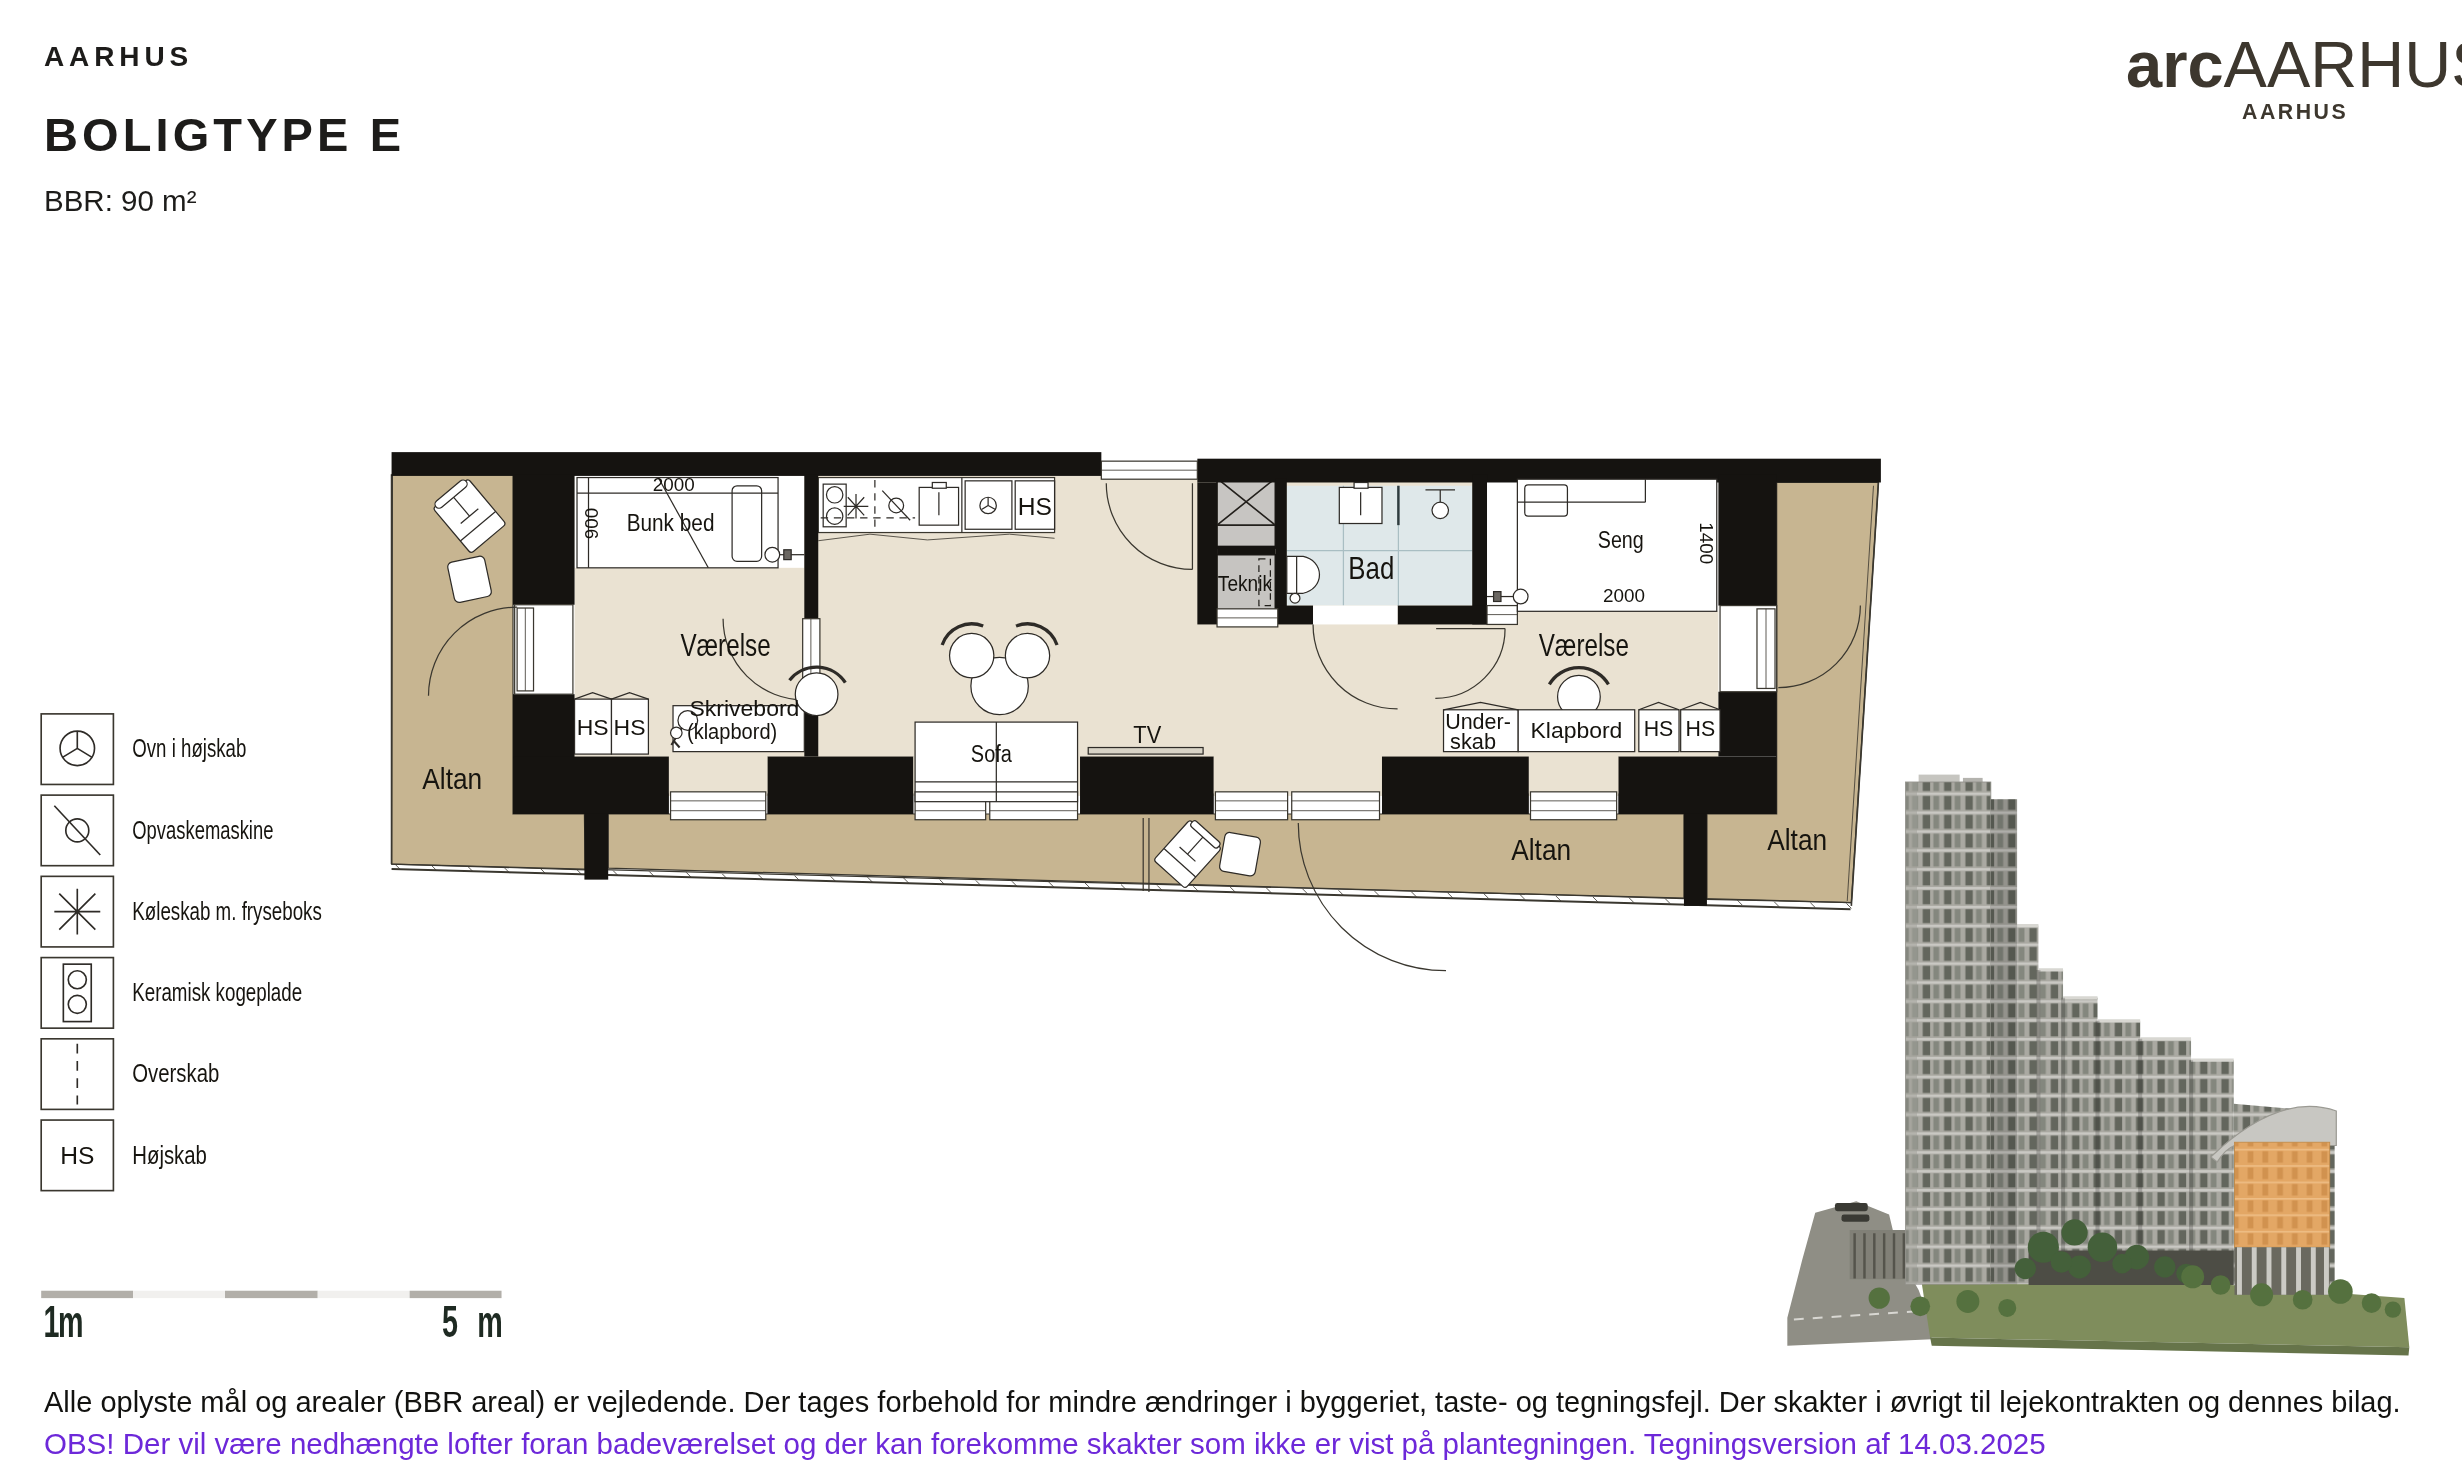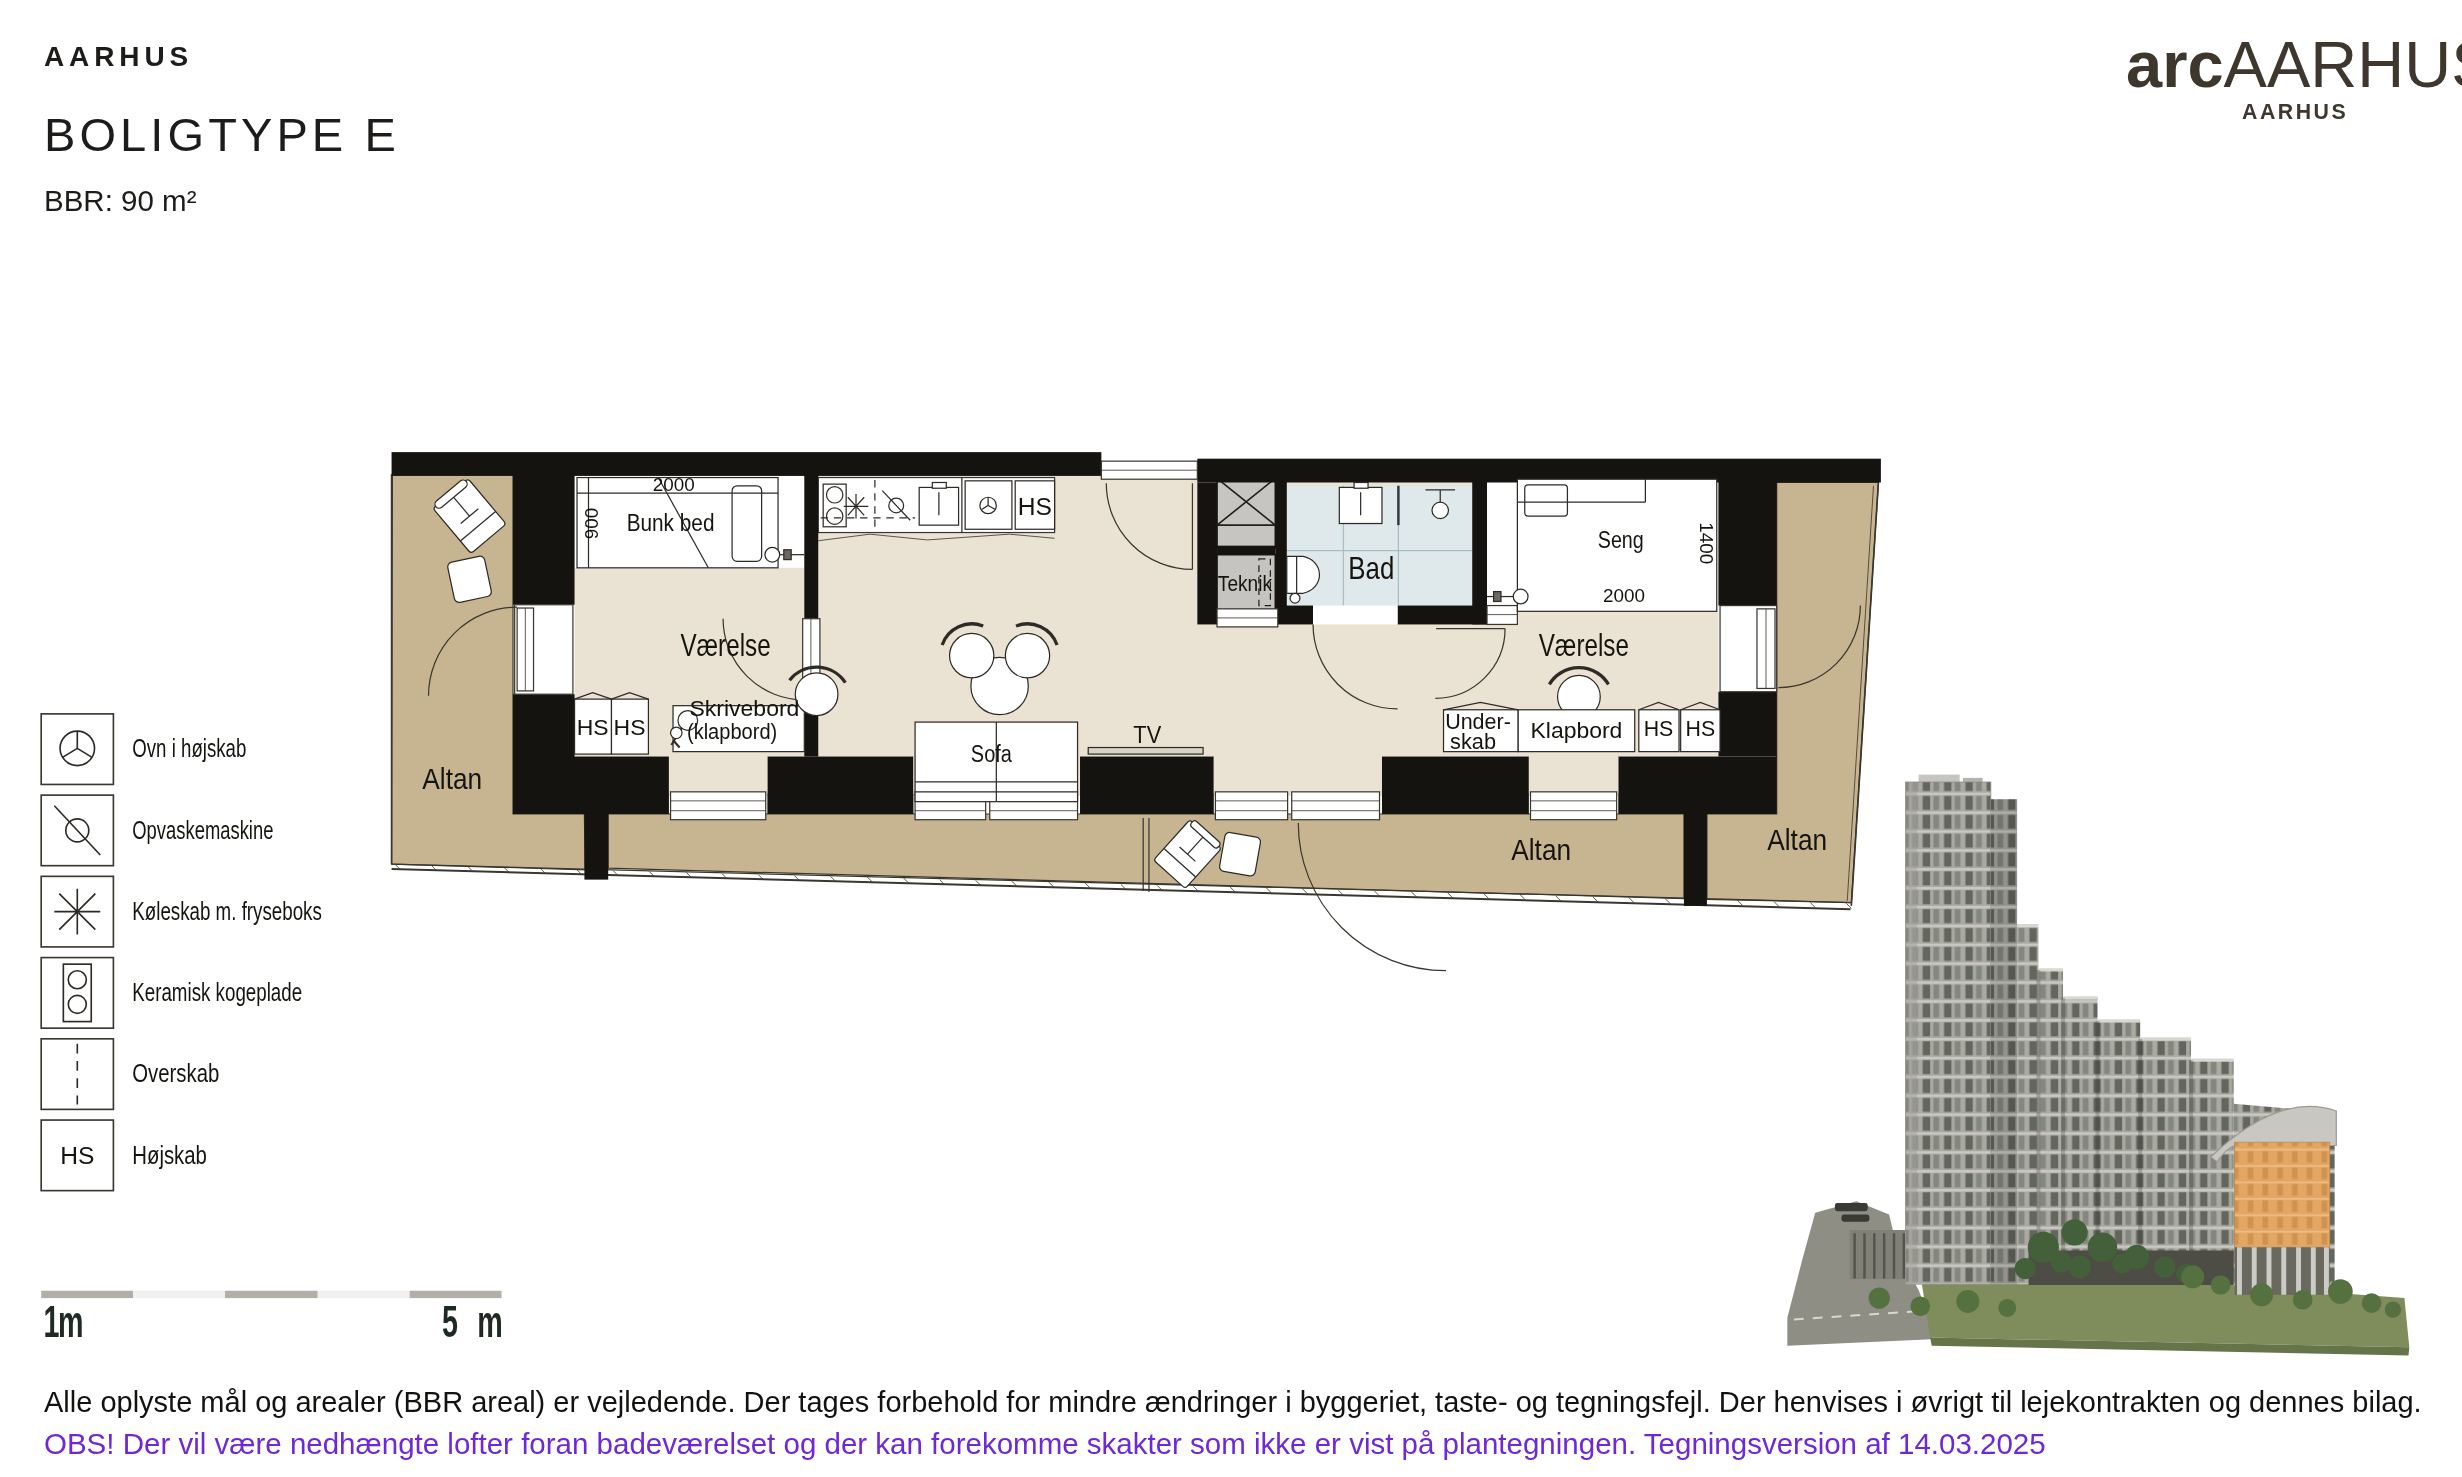--- a/index.html
+++ b/index.html
@@ -4,29 +4,29 @@
 <style>
   html,body{margin:0;padding:0;width:2462px;height:1477px;background:#ffffff;
     font-family:"Liberation Sans",sans-serif;overflow:hidden}
   .abs{position:absolute}
 </style>
 </head>
 <body>
 
 <div class="abs" style="left:44px;top:41px;font-size:28px;font-weight:bold;letter-spacing:4.9px;color:#1d1c1a;">AARHUS</div>
 
-<div class="abs" style="left:44px;top:107px;font-size:47px;font-weight:normal;letter-spacing:4.1px;color:#1d1c1a;">BOLIGTYPE E</div>
+<div class="abs" style="left:44px;top:107px;font-size:47px;font-weight:bold;letter-spacing:4.1px;color:#1d1c1a;">BOLIGTYPE E</div>
 
 <div class="abs" style="left:44px;top:184px;font-size:29.5px;color:#1d1c1a;">BBR: 90 m²</div>
 
 <div class="abs" style="left:2126px;top:27px;font-size:65px;color:#3d372e;letter-spacing:0px;"><span style="font-weight:bold;">arc</span><span style="font-weight:normal;">AARHUS</span></div>
 
 <div class="abs" style="left:2242px;top:100px;font-size:21.3px;font-weight:bold;letter-spacing:2.5px;color:#3d372e;">AARHUS</div>
 
-<div class="abs" style="left:44px;top:1386px;font-size:29px;color:#121210;white-space:nowrap;">Alle oplyste mål og arealer (BBR areal) er vejledende. Der tages forbehold for mindre ændringer i byggeriet, taste- og tegningsfejl. Der henvises i øvrigt til lejekontrakten og dennes bilag.</div>
+<div class="abs" style="left:44px;top:1386px;font-size:29px;color:#121210;white-space:nowrap;">Alle oplyste mål og arealer (BBR areal) er vejledende. Der tages forbehold for mindre ændringer i byggeriet, taste- og tegningsfejl. Der skakter i øvrigt til lejekontrakten og dennes bilag.</div>
 
 <div class="abs" style="left:44px;top:1427px;font-size:29.5px;color:#6d28d9;white-space:nowrap;">OBS! Der vil være nedhængte lofter foran badeværelset og der kan forekomme skakter som ikke er vist på plantegningen. Tegningsversion af 14.03.2025</div>
 <svg class="abs" style="left:0;top:0" width="2462" height="1477" viewBox="0 0 3000 1800">
 <defs>
 <pattern id="fw" width="26" height="23" patternUnits="userSpaceOnUse">
   <rect width="26" height="23" fill="#aaa9a2"></rect>
   <rect x="3" y="4" width="9" height="17" fill="#63665d"></rect>
   <rect x="16" y="4" width="7" height="17" fill="#84877e"></rect>
   <rect x="0" y="0" width="26" height="3" fill="#c9c8c3"></rect>
 </pattern>

